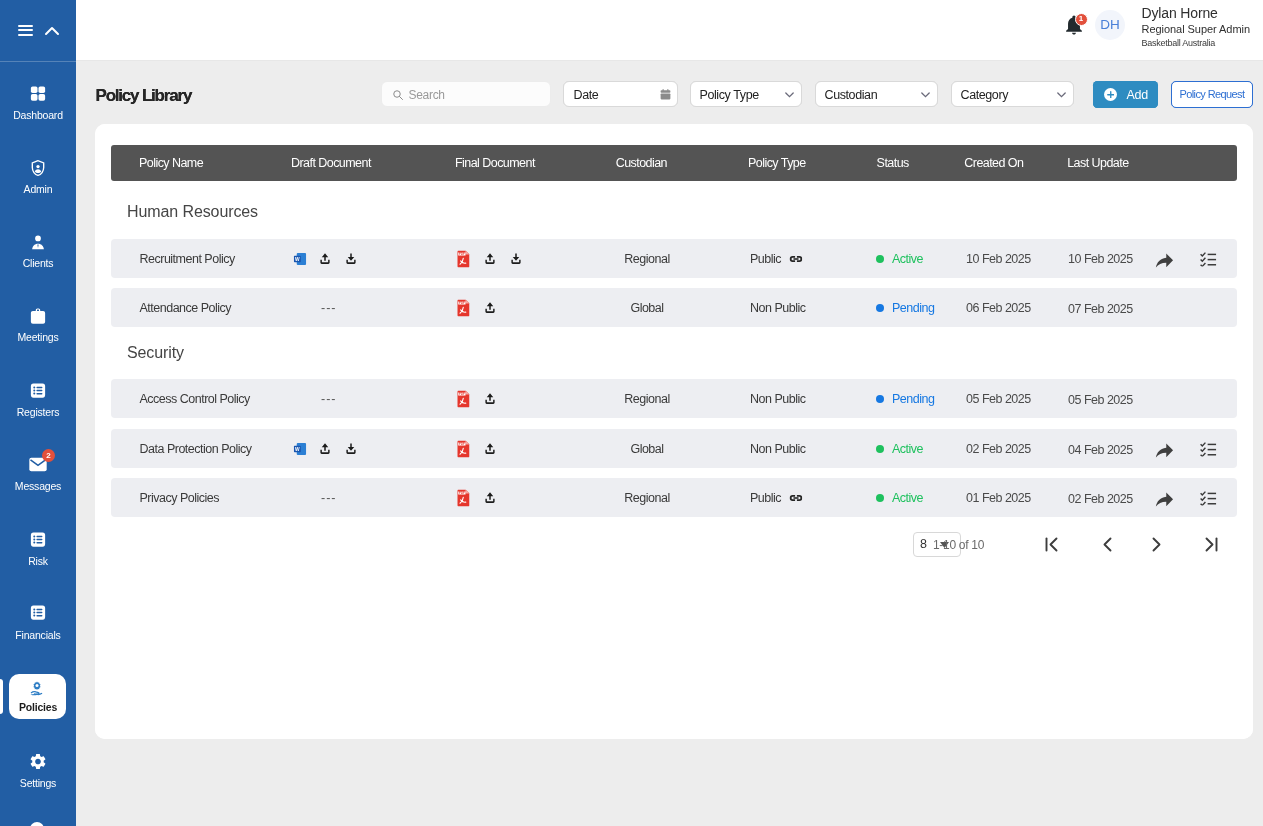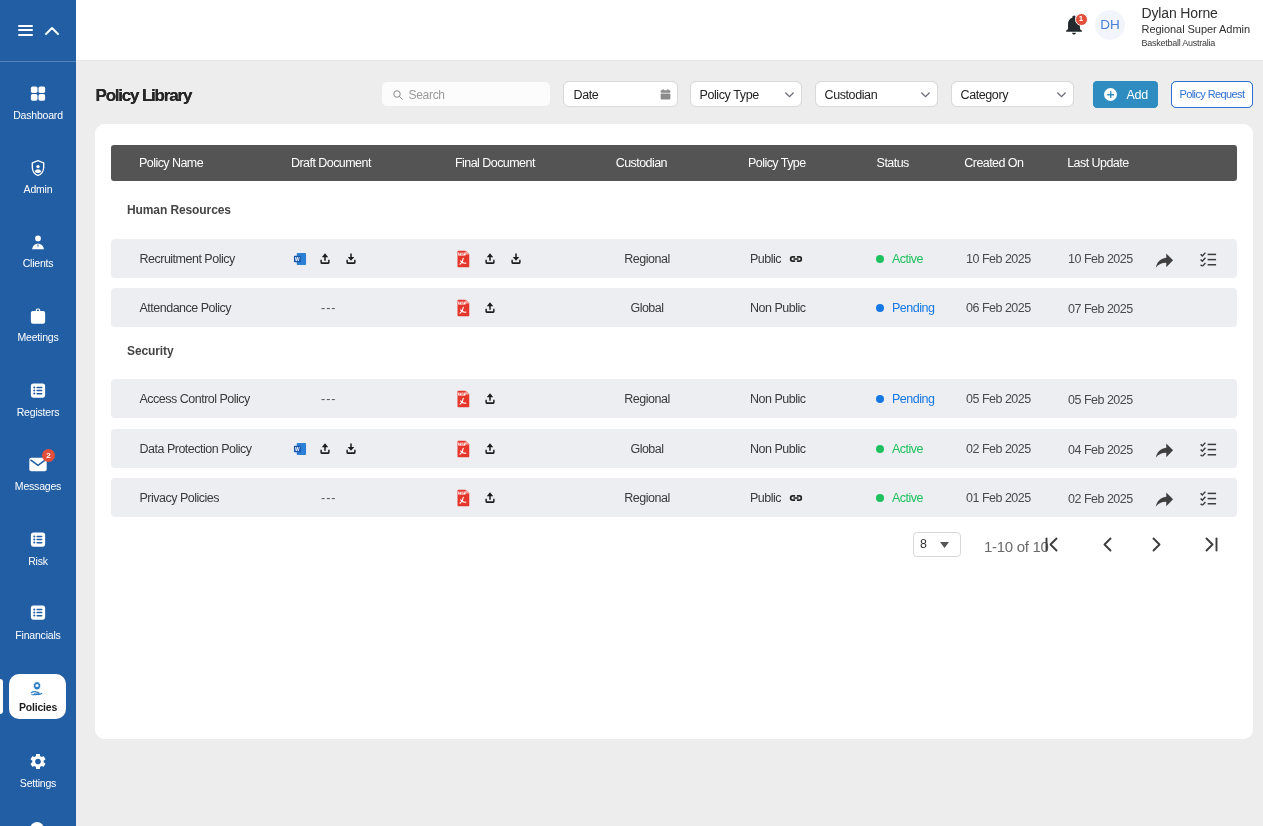--- a/index.html
+++ b/index.html
@@ -17,21 +17,21 @@
   
   #topbar { position:absolute; left:76px; top:0; width:1187px; height:61px; background:#fff; border-bottom:1px solid #e7e7e7; }
 
   
   .box { position:absolute; top:81px; height:26px; background:#fff; border:1px solid #d9d9d9; border-radius:6px; font-size:12.5px; color:#222; letter-spacing:-0.4px; }
 
   
   #card { position:absolute; left:95px; top:124px; width:1158px; height:615px; background:#fff; border-radius:10px; }
   .thead { position:absolute; left:111px; top:145px; width:1126px; height:36px; background:#545454; border-radius:3px; color:#fff; font-size:12.5px; letter-spacing:-0.55px; }
   .thead span { position:absolute; top:10.5px; }
-  .group { position:absolute; left:127px; font-size:12px; font-weight:bold; color:#454545; letter-spacing:-0.1px; }
+  .group { position:absolute; left:127px; font-size:16px; font-weight:normal; color:#454545; letter-spacing:-0.1px; }
   .row { position:absolute; left:111px; width:1126px; height:39px; background:#edeef2; border-radius:4px; }
   .cell { position:absolute; top:50%; transform:translateY(-50%); font-size:12.5px; color:#3a3a3a; letter-spacing:-0.5px; white-space:nowrap; }
   .icn { position:absolute; top:50%; transform:translate(-50%,-50%); line-height:0; }
   .dot { position:absolute; top:50%; transform:translateY(-50%); width:8px; height:8px; border-radius:50%; }
 </style>
 </head>
 <body>
 
 <div id="sidebar">
 
@@ -793,21 +793,21 @@
         <path d="M1.5 17.7 l2.3 2.3 4.2-4.6" fill="none" stroke="#3a3a3a" stroke-width="1.9"></path>
         <rect x="11" y="16.8" width="11.5" height="2" fill="#3a3a3a"></rect>
       </svg></span>
   </div>
 
 <div class="abs" style="left:912.5px; top:531.5px; width:48px; height:25.5px; background:#fff; border:1px solid #d8d8d8; border-radius:4px;"></div>
 <span class="abs" style="left:920px; top:537px; font-size:12.5px; color:#333;">8</span>
 <svg class="abs" style="left:940px; top:541.5px;" width="9" height="6" viewBox="0 0 9 6">
     <path d="M0 0 H9 L4.5 6 Z" fill="#555"></path>
   </svg>
-<span class="abs" style="left:984px; top:538px; font-size:15px; color:#6a6a6a; letter-spacing:-0.3px;">1-10 of 10</span>
+<span class="abs" style="left:933px; top:538px; font-size:12px; color:#6a6a6a; letter-spacing:-0.3px;">1-10 of 10</span>
 <svg class="abs" style="left:1044px; top:536.5px;" width="16" height="15" viewBox="0 0 16 15">
     <path d="M2.5 1.5 V13.5" style="fill:none;stroke:#3d3d3d;stroke-width:1.9;stroke-linecap:round;stroke-linejoin:round"></path>
     <path d="M12.5 1.5 L6.5 7.5 L12.5 13.5" style="fill:none;stroke:#3d3d3d;stroke-width:1.9;stroke-linecap:round;stroke-linejoin:round"></path>
   </svg>
 <svg class="abs" style="left:1100px; top:536.5px;" width="15" height="15" viewBox="0 0 15 15">
     <path d="M10.5 1.5 L4.5 7.5 L10.5 13.5" style="fill:none;stroke:#3d3d3d;stroke-width:1.9;stroke-linecap:round;stroke-linejoin:round"></path>
   </svg>
 <svg class="abs" style="left:1149px; top:536.5px;" width="15" height="15" viewBox="0 0 15 15">
     <path d="M4.5 1.5 L10.5 7.5 L4.5 13.5" style="fill:none;stroke:#3d3d3d;stroke-width:1.9;stroke-linecap:round;stroke-linejoin:round"></path>
   </svg>

